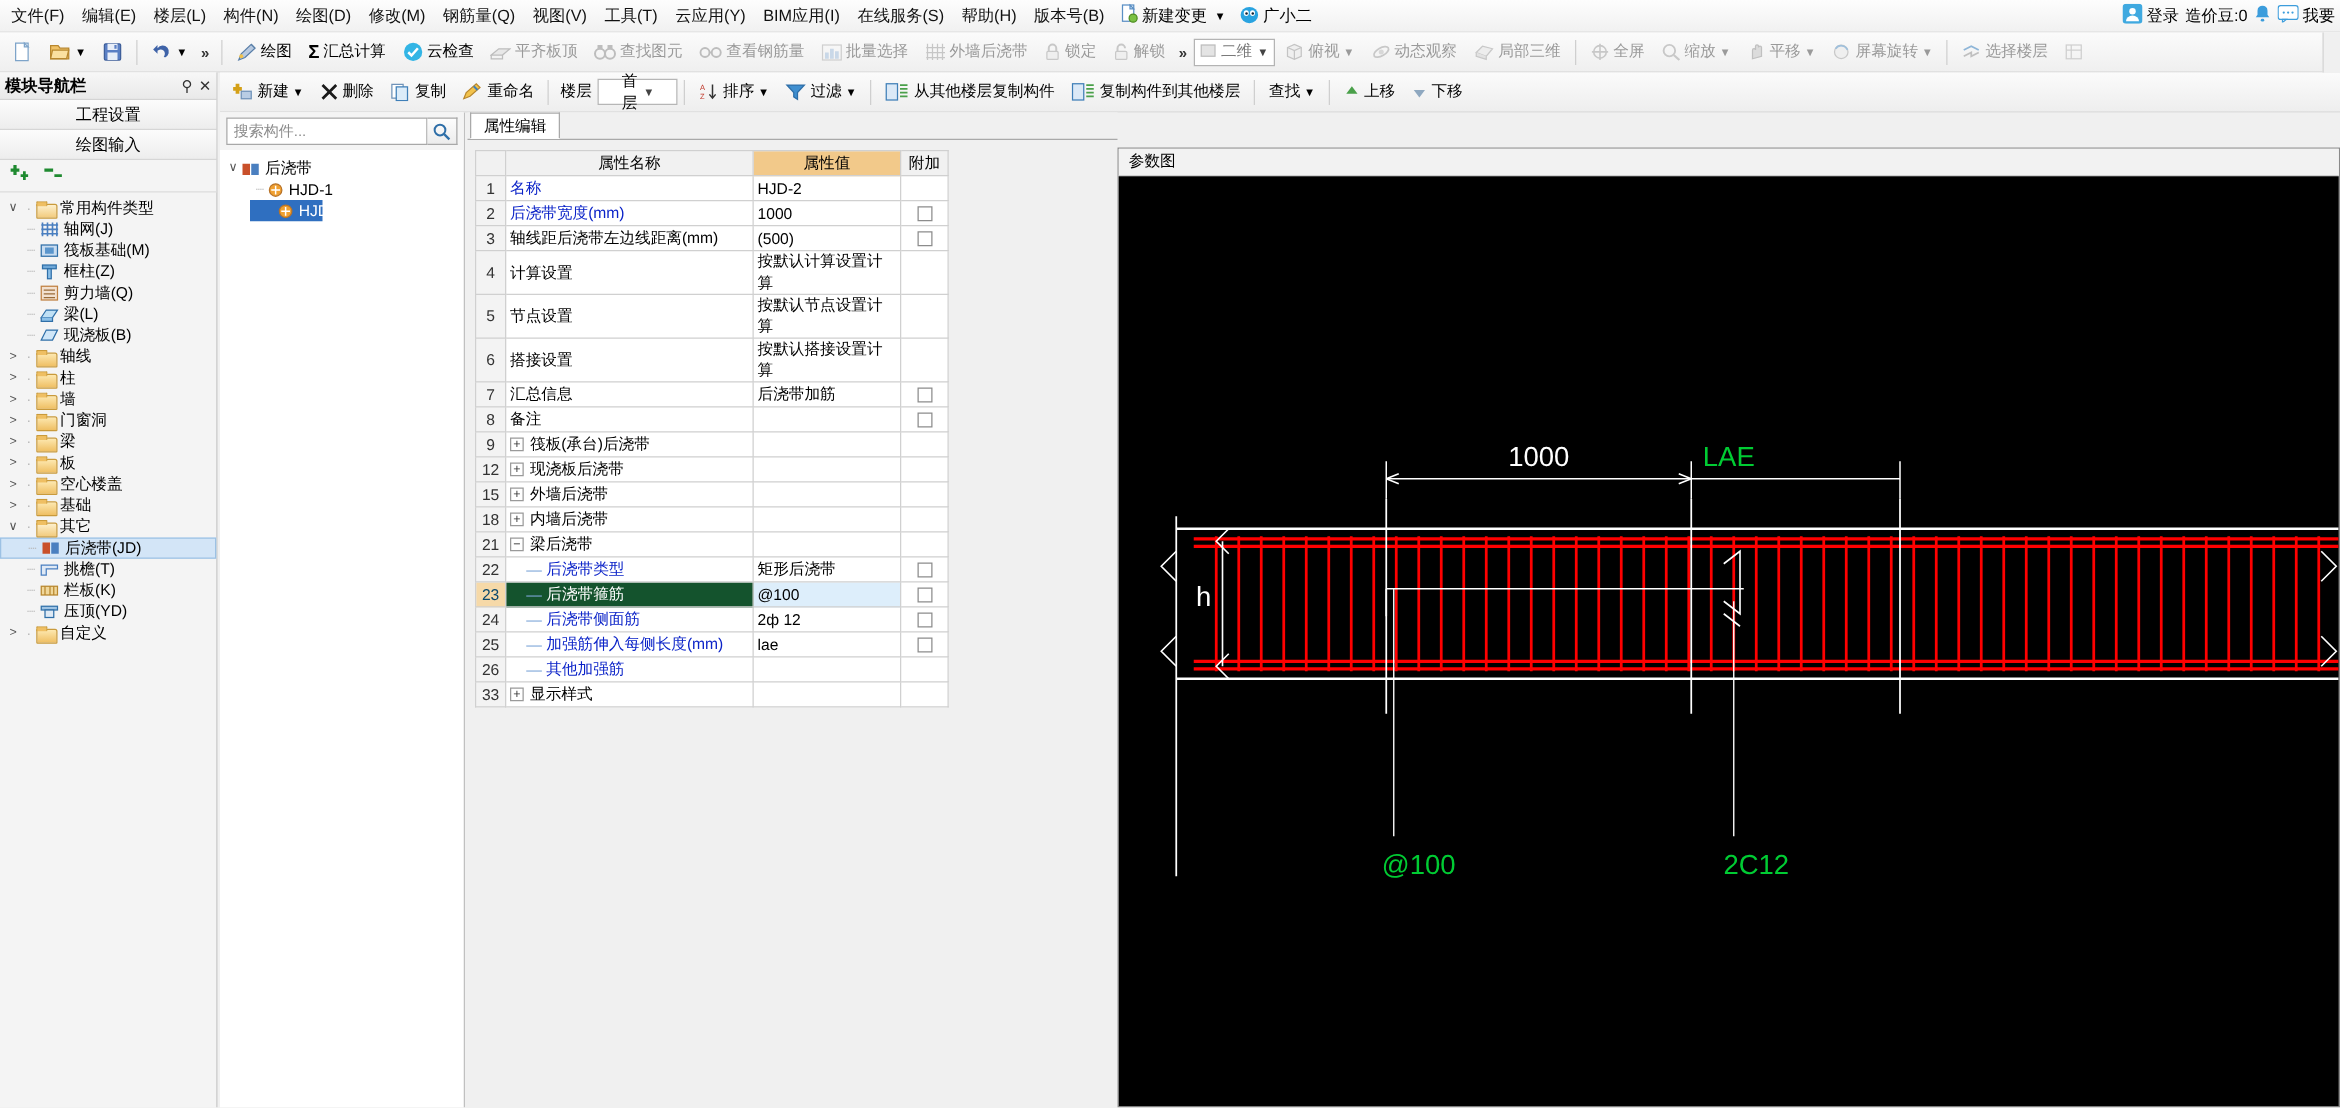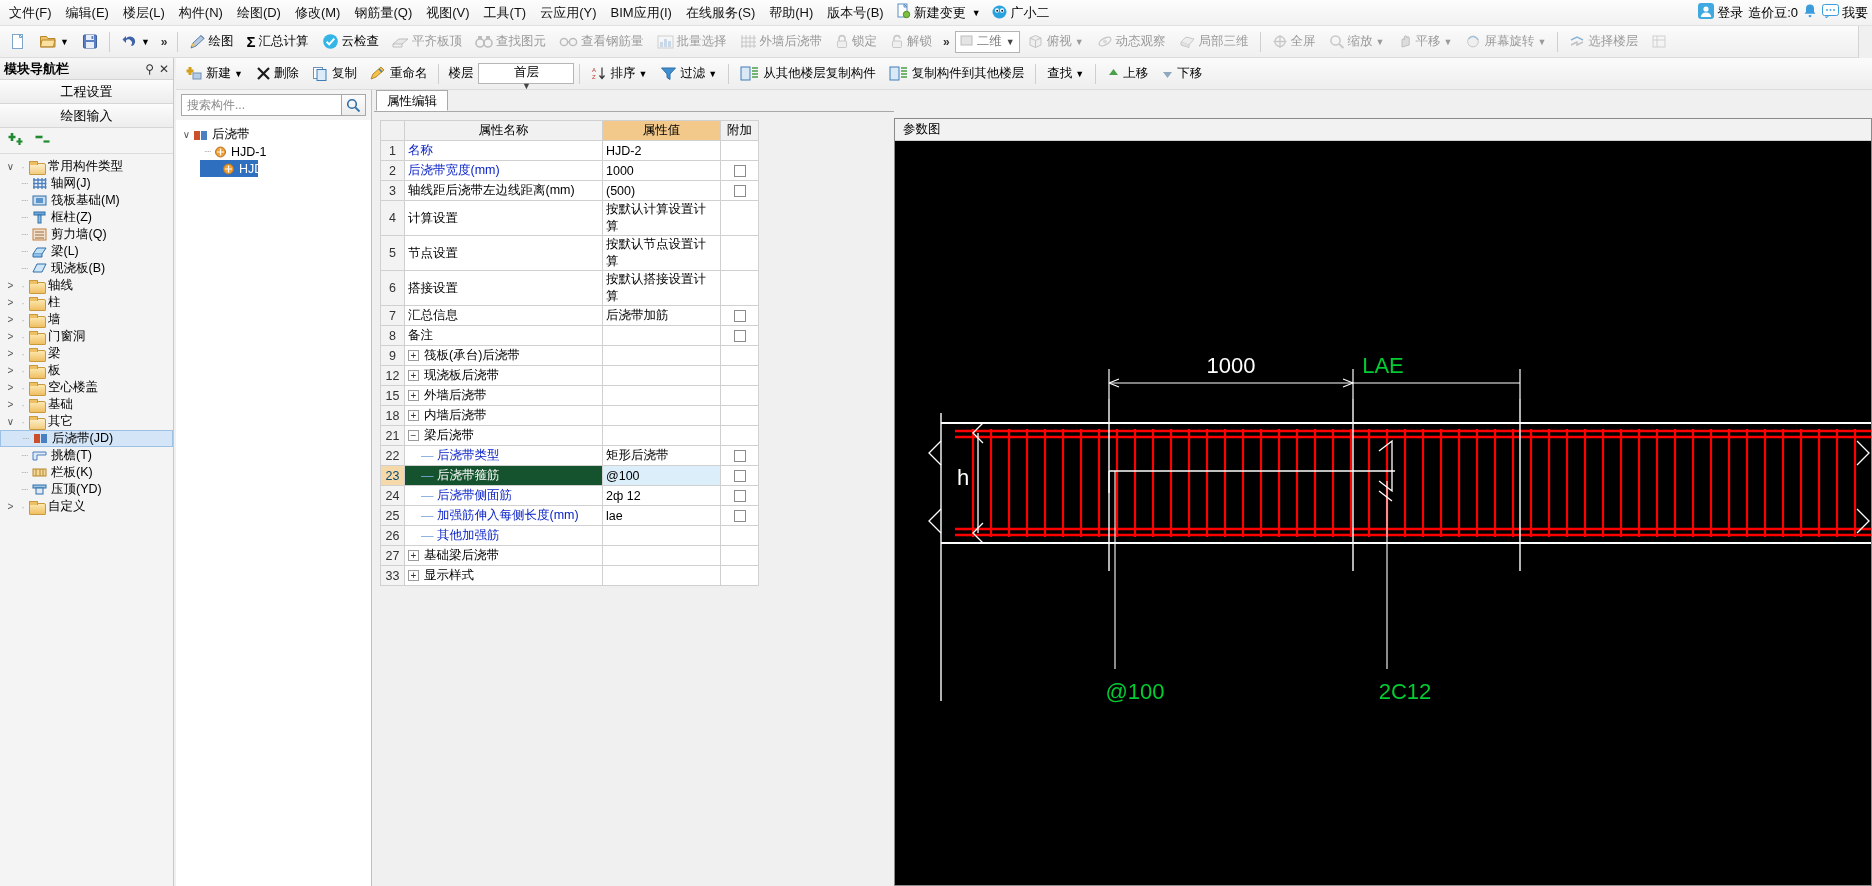--- a/index.html
+++ b/index.html
@@ -53,21 +53,21 @@
   
   .toolbar2 {
     position:absolute; left:176px; top:58px; width:1696px; height:32px;
     background: linear-gradient(to bottom,#fbfbfb,#eeeeee);
     border-bottom:1px solid #dcdcdc;
     display:flex; align-items:center; padding-left:4px; gap:1px;
   }
   .floor-label { font-size:12.5px; padding:0 4px; }
   .floor-combo {
     display:flex; align-items:center; justify-content:space-between;
-    width:96px; height:21px; background:#fff; border:1px solid #b6b6b6; padding:0 3px; font-size:12.5px;flex-direction:column;
+    width:64px; height:21px; background:#fff; border:1px solid #b6b6b6; padding:0 18px; font-size:12.5px;
   }
 
   
   .leftpanel {
     position:absolute; left:0; top:58px; width:174px; height:828px;
     background:#f4f4f4; border-right:1px solid #c8c8c8;
   }
   .lp-title {
     height:22px; display:flex; align-items:center; justify-content:space-between;
     padding:0 4px; font-size:13px; font-weight:bold;
@@ -848,26 +848,20 @@
           </tr>
           <tr>
             <td class="col-idx">25</td>
             <td class="col-name indent1"><span class="leafdash">—</span><span class="pname-blue">加强筋伸入每侧长度(mm)</span></td>
             <td class="col-val">lae</td>
             <td class="col-add"><span class="chk"></span></td>
           </tr>
           <tr>
             <td class="col-idx">26</td>
             <td class="col-name indent1"><span class="leafdash">—</span><span class="pname-blue">其他加强筋</span></td>
-            <td class="col-val"></td>
-            <td class="col-add"></td>
-          </tr>
-          <tr>
-            <td class="col-idx">27</td>
-            <td class="col-name"><span class="expander">+</span><span class="">基础梁后浇带</span></td>
             <td class="col-val"></td>
             <td class="col-add"></td>
           </tr>
           <tr>
             <td class="col-idx">33</td>
             <td class="col-name"><span class="expander">+</span><span class="">显示样式</span></td>
             <td class="col-val"></td>
             <td class="col-add"></td>
           </tr>
         </tbody>

